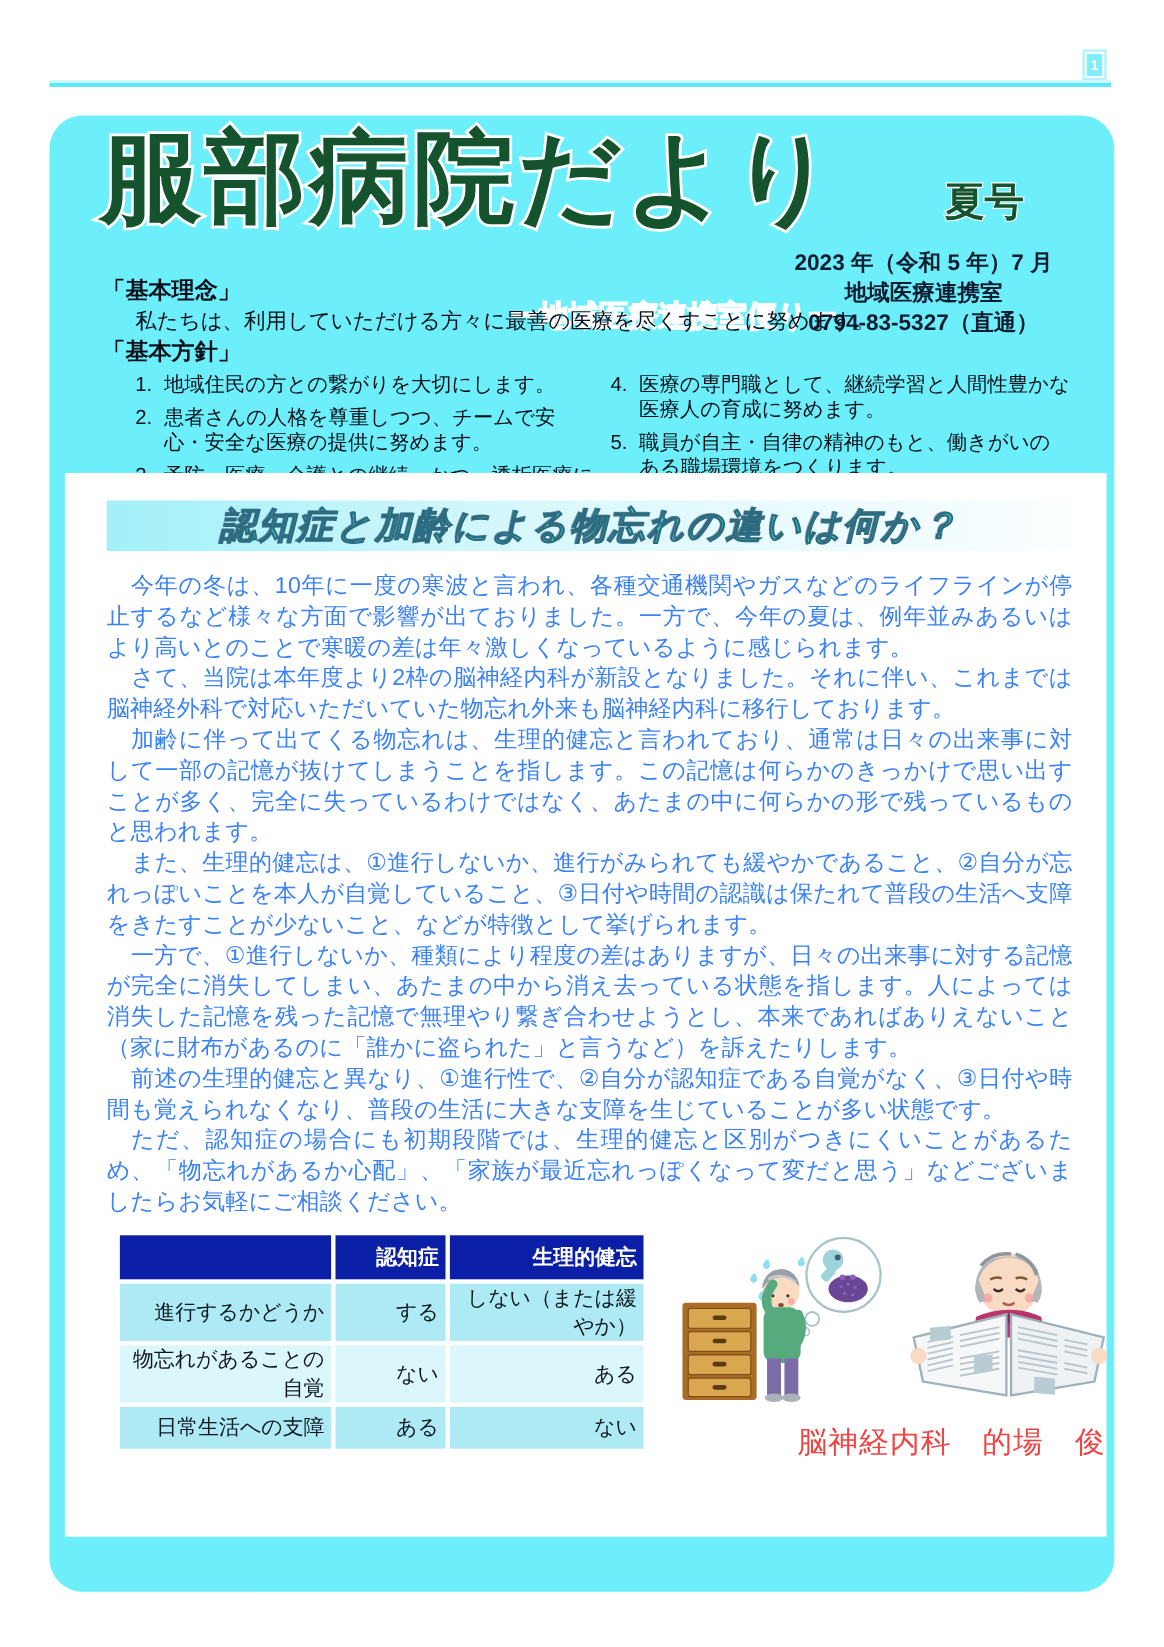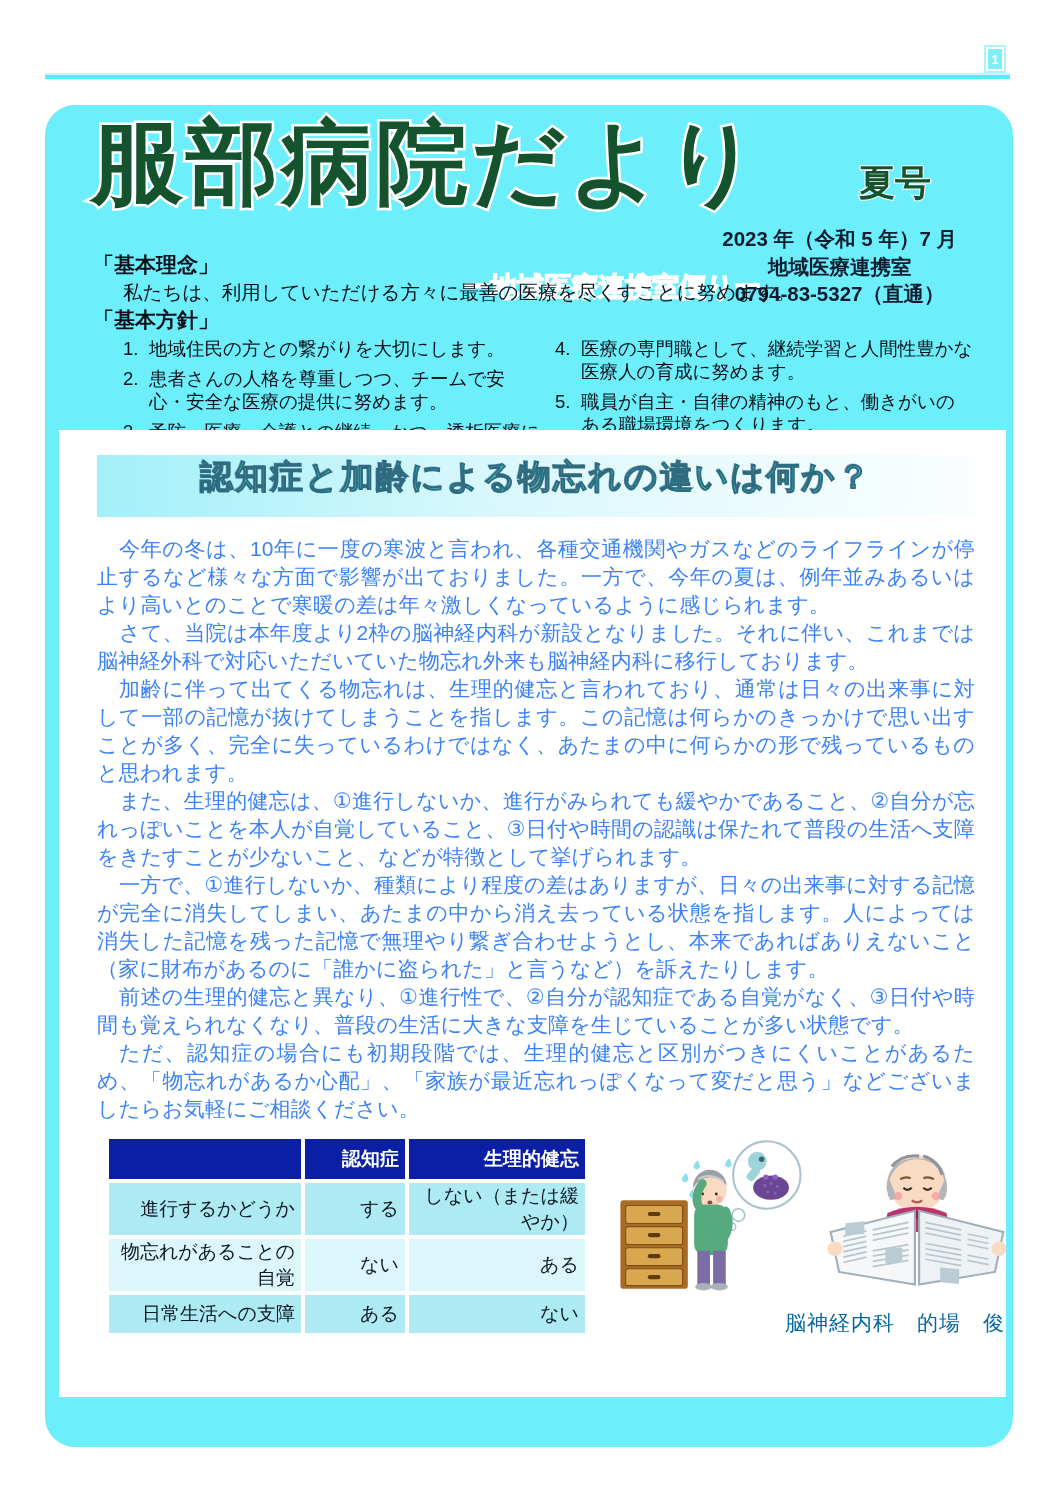--- a/index.html
+++ b/index.html
@@ -63,23 +63,23 @@
   .pol-item  { display:flex; font-size:18.5px; line-height:23px; margin-bottom:7px; }
   .pol-num   { width:26px; flex:none; }
   .pol-text  { flex:1; }
 
   
   .content-panel {
     position:absolute; left:14px; top:325px; width:947px; height:967px;
     background:#ffffff; padding:25px 31px 0 38px;
   }
   .article-heading {
-    height:62px; width:100%;
+    height:46px; width:100%;
     background:linear-gradient(90deg,#a2f0f9 0%, #d9f8fc 45%, #fbfeff 100%);
-    display:flex; align-items:flex-start; justify-content:center;
+    display:flex; align-items:center; justify-content:center;font-style:italic;
   }
   .article-heading span {
     font-size:33px; font-weight:800; letter-spacing:2px; white-space:nowrap;
     color:#3fe6d8; -webkit-text-stroke:1px #2e6a80;
     text-shadow:-1px -1px 0 rgba(28,60,96,.45);
   }
   .article-body { margin-top:18px; }
   .article-body p {
     font-size:21px; line-height:28px; text-align:justify; color:#3b82f6;
     text-indent:1.05em; letter-spacing:0.2px;
@@ -99,21 +99,21 @@
   table.compare td { height:38px; color:#0c1724; }
   table.compare .c-label { width:192px; }
   table.compare .c-dem   { width:100px; }
   table.compare .c-phy   { width:176px; }
   tr.row-a td { background:#aeeaf3; }
   tr.row-b td { background:#dcf7fb; }
 
   .illos { margin-left:24px; width:420px; }
   .illo-pair { display:flex; gap:6px; }
   .author { margin-top:16px; text-align:right; padding-right:14px;
-            font-size:21px; color:#0369a1; letter-spacing:1px; white-space:nowrap; }
+            font-size:27px; color:#ef4444; letter-spacing:1px; white-space:nowrap; }
 </style>
 </head>
 <body>
 
 <div>
 
   <div class="page-badge">
     <span>1</span>
   </div>
   <div class="top-rule"></div>

